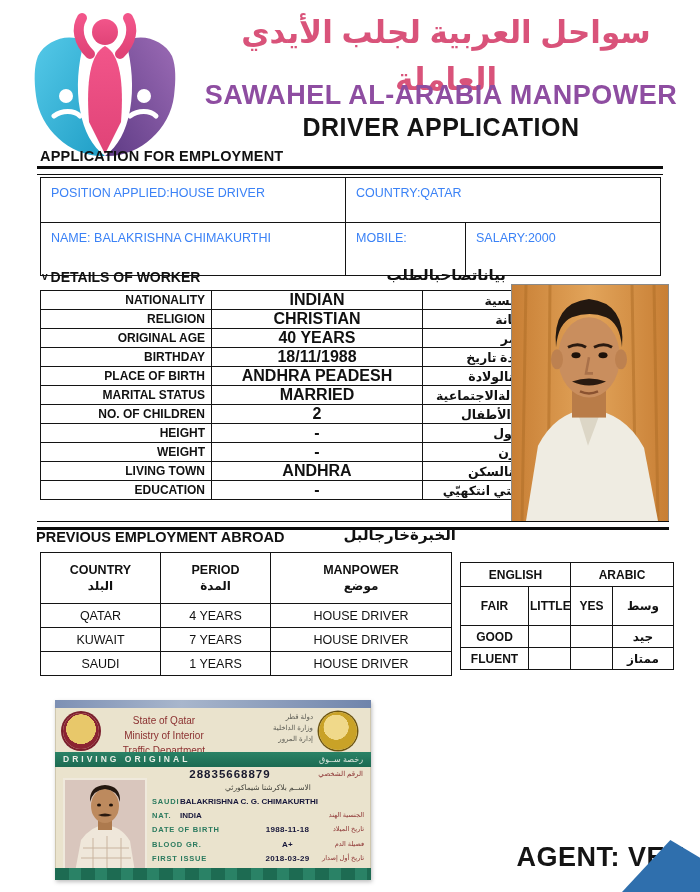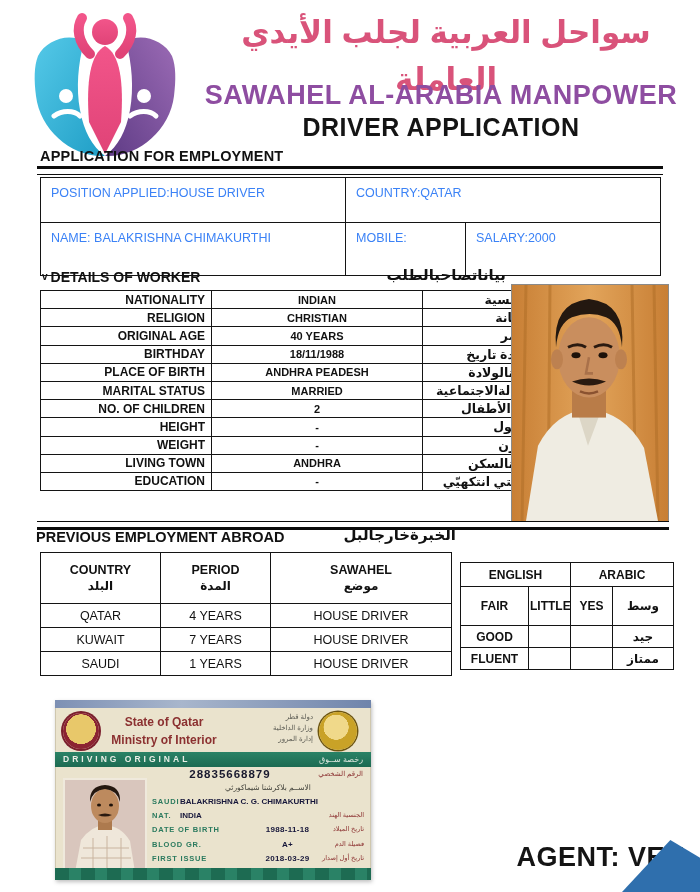--- a/index.html
+++ b/index.html
@@ -28,21 +28,21 @@
   .app-row2 td{height:44px;}
 
   
   .details-heading{left:42px;top:269px;font-size:14px;font-weight:bold;}
   .details-heading .marker{font-size:10px;font-weight:bold;vertical-align:2px;margin-right:3px;}
   .details-heading-ar{left:300px;top:266px;width:206px;text-align:right;direction:rtl;
     font-size:15px;font-weight:bold;}
   .details-table{left:40px;top:290px;width:466px;}
   .details-table td{height:17.2px;padding:0 6px;}
   .det-label{width:158px;text-align:right;font-weight:600;font-size:12px;border-radius:8px;}
-  .det-value{width:198px;text-align:center;font-weight:600;font-size:11px;}
+  .det-value{width:198px;text-align:center;font-weight:600;font-size:16px;}
   .det-ar{width:104px;text-align:right;direction:rtl;font-weight:bold;font-size:12.5px;}
   .photo-frame{left:511px;top:284px;width:158px;height:238px;border:1.5px solid #8a8a8a;
     background:#fff;box-sizing:border-box;}
   .photo-frame svg{display:block;width:100%;height:100%;}
   .heavy-rule{left:37px;top:521px;width:632px;height:5px;
     border-top:1.5px solid #0d0d0d;border-bottom:3.5px solid #0d0d0d;}
 
   
   .prev-heading{left:36px;top:529px;font-size:14.5px;font-weight:bold;}
   .prev-heading-ar{left:290px;top:526px;width:166px;text-align:right;direction:rtl;
@@ -62,21 +62,21 @@
 
   
   .license{left:55px;top:700px;width:316px;height:180px;background:#eae3cd;
     box-shadow:0 0 0 1px #cfc7ae inset,1px 2px 4px rgba(0,0,0,.25);}
   .lic-topstrip{left:0;top:0;width:316px;height:8px;
     background:linear-gradient(90deg,#7d90b4,#a8b6cc 40%,#6f84ab);}
   .lic-emblem-l{left:8px;top:13px;width:36px;height:36px;border-radius:50%;
     background:radial-gradient(circle at 50% 45%,#e8c86a 0 55%,#8b2332 56% 100%);
     box-shadow:0 0 0 2px #7a1e2c;}
   .lic-head-en{left:50px;top:13px;width:118px;text-align:center;color:#8b3030;
-    font-size:12px;font-weight:bold;line-height:1.5;}
+    font-size:10px;font-weight:normal;line-height:1.5;}
   .lic-head-ar{left:172px;top:12px;width:86px;text-align:right;direction:rtl;color:#5a5a52;
     font-size:7px;line-height:1.55;}
   .lic-emblem-r{left:264px;top:12px;width:38px;height:38px;border-radius:50%;
     background:radial-gradient(circle at 45% 40%,#f0d98a 0 40%,#c9a227 41% 75%,#8a6d14 76% 100%);
     box-shadow:0 0 0 1.5px #6d5510;}
   .lic-banner{left:0;top:52px;width:316px;height:15px;
     background:linear-gradient(180deg,#2a8266,#1d6b52);color:#e9efe6;
     font-size:8.5px;font-weight:bold;letter-spacing:3px;line-height:15px;padding-left:8px;
     box-sizing:border-box;}
   .lic-banner-ar{left:190px;top:52px;width:118px;height:15px;text-align:right;direction:rtl;
@@ -291,21 +291,21 @@
         <tr>
       <th>
         <span>COUNTRY</span>
         <span class="ar-sub">البلد</span>
       </th>
       <th>
         <span>PERIOD</span>
         <span class="ar-sub">المدة</span>
       </th>
       <th>
-        <span>SAWAHEL</span>
+        <span>MANPOWER</span>
         <span class="ar-sub">موضع</span>
       </th>
     </tr>
     <tr>
       <td>QATAR</td>
       <td>4  YEARS</td>
       <td>HOUSE DRIVER</td>
     </tr>
     <tr>
       <td>KUWAIT</td>

